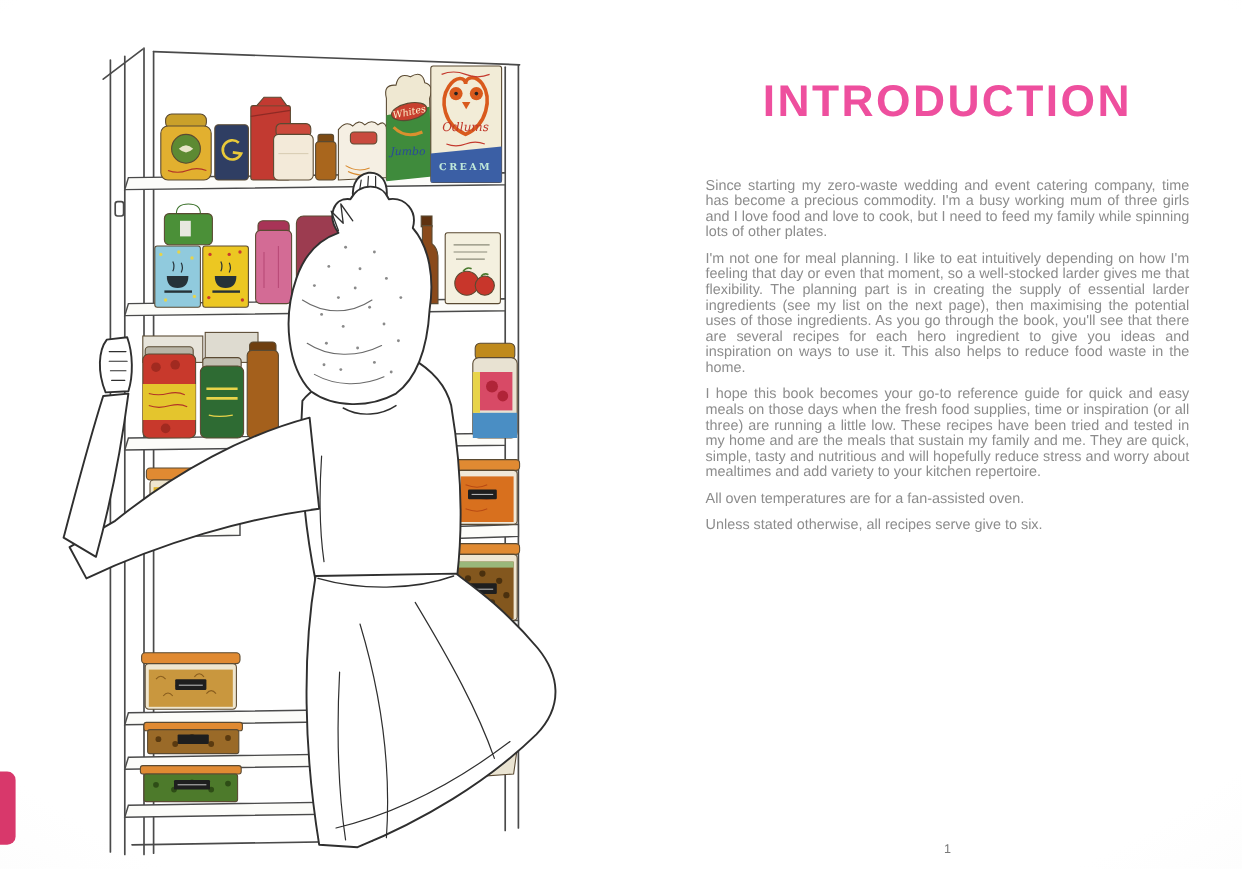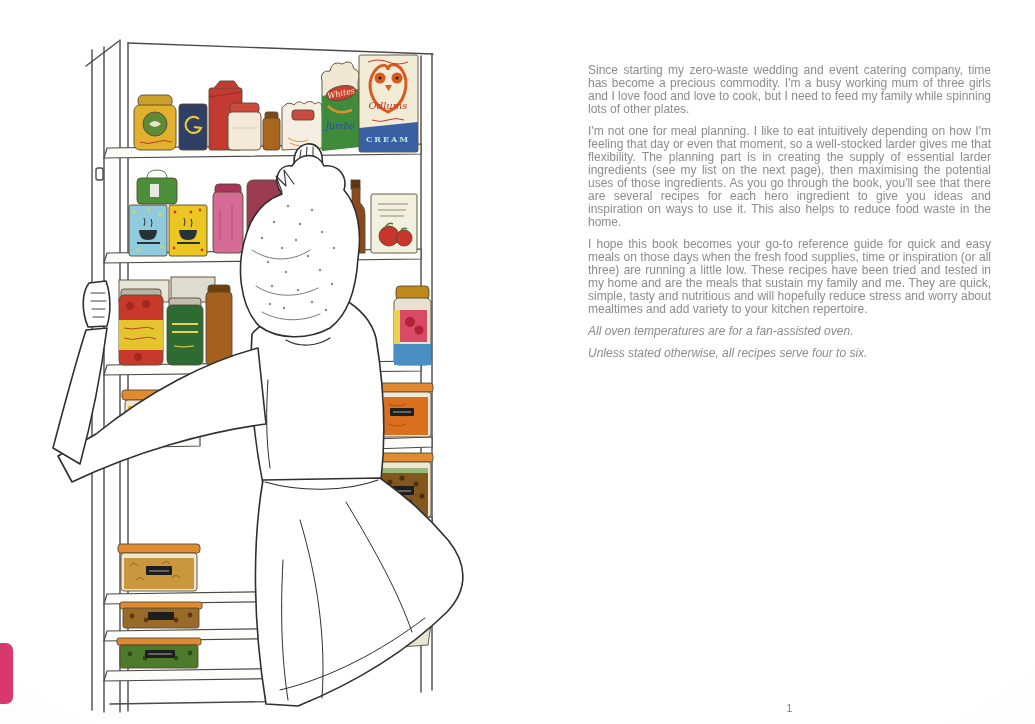--- a/index.html
+++ b/index.html
@@ -17,21 +17,21 @@
   .page-title{
     margin:0 0 42px 0;text-align:center;
     font-size:37px;font-weight:bold;letter-spacing:2px;
     color:var(--title-pink,#ee4f9e);
     font-family:"Liberation Sans",sans-serif;
   }
   .text-col p{
     margin:0 0 9px 0;font-size:12px;line-height:13px;
     color:var(--body-text,#8c8c8c);text-align:justify;
   }
-  .text-col p.note{font-style:italic;text-align:left;}
+  .text-col p.note{text-align:left;}
   .page-number{
     position:absolute;left:588px;top:702px;width:403px;text-align:center;
     font-size:10.5px;color:var(--page-number,#7a7a7a);
   }
   svg text{font-family:"DejaVu Serif",serif;}
 </style>
 </head>
 <body>
 
 <div class="bookmark-tab"></div>
@@ -273,20 +273,21 @@
           <circle cx="326" cy="310" r="1.2"></circle>
           <circle cx="284" cy="308" r="1.2"></circle>
           <circle cx="270" cy="304" r="1.2"></circle>
     </g>
     <path d="M286 340 C 300 348 318 346 330 338" stroke-width="1.2" fill="none"></path>
   </g>
 </svg>
 </div>
 
 <div class="text-col">
+  <h1 class="page-title">INTRODUCTION</h1>
   <p>Since starting my zero-waste wedding and event catering company, time has become a precious commodity. I'm a busy working mum of three girls and I love food and love to cook, but I need to feed my family while spinning lots of other plates.</p>
   <p>I'm not one for meal planning. I like to eat intuitively depending on how I'm feeling that day or even that moment, so a well-stocked larder gives me that flexibility. The planning part is in creating the supply of essential larder ingredients (see my list on the next page), then maximising the potential uses of those ingredients. As you go through the book, you'll see that there are several recipes for each hero ingredient to give you ideas and inspiration on ways to use it. This also helps to reduce food waste in the home.</p>
   <p>I hope this book becomes your go-to reference guide for quick and easy meals on those days when the fresh food supplies, time or inspiration (or all three) are running a little low. These recipes have been tried and tested in my home and are the meals that sustain my family and me. They are quick, simple, tasty and nutritious and will hopefully reduce stress and worry about mealtimes and add variety to your kitchen repertoire.</p>
   <p class="note">All oven temperatures are for a fan-assisted oven.</p>
-  <p class="note">Unless stated otherwise, all recipes serve four to six.</p>
+  <p class="note">Unless stated otherwise, all recipes serve give to six.</p>
 </div>
 
 <div class="page-number">1</div>
 
 </body></html>

